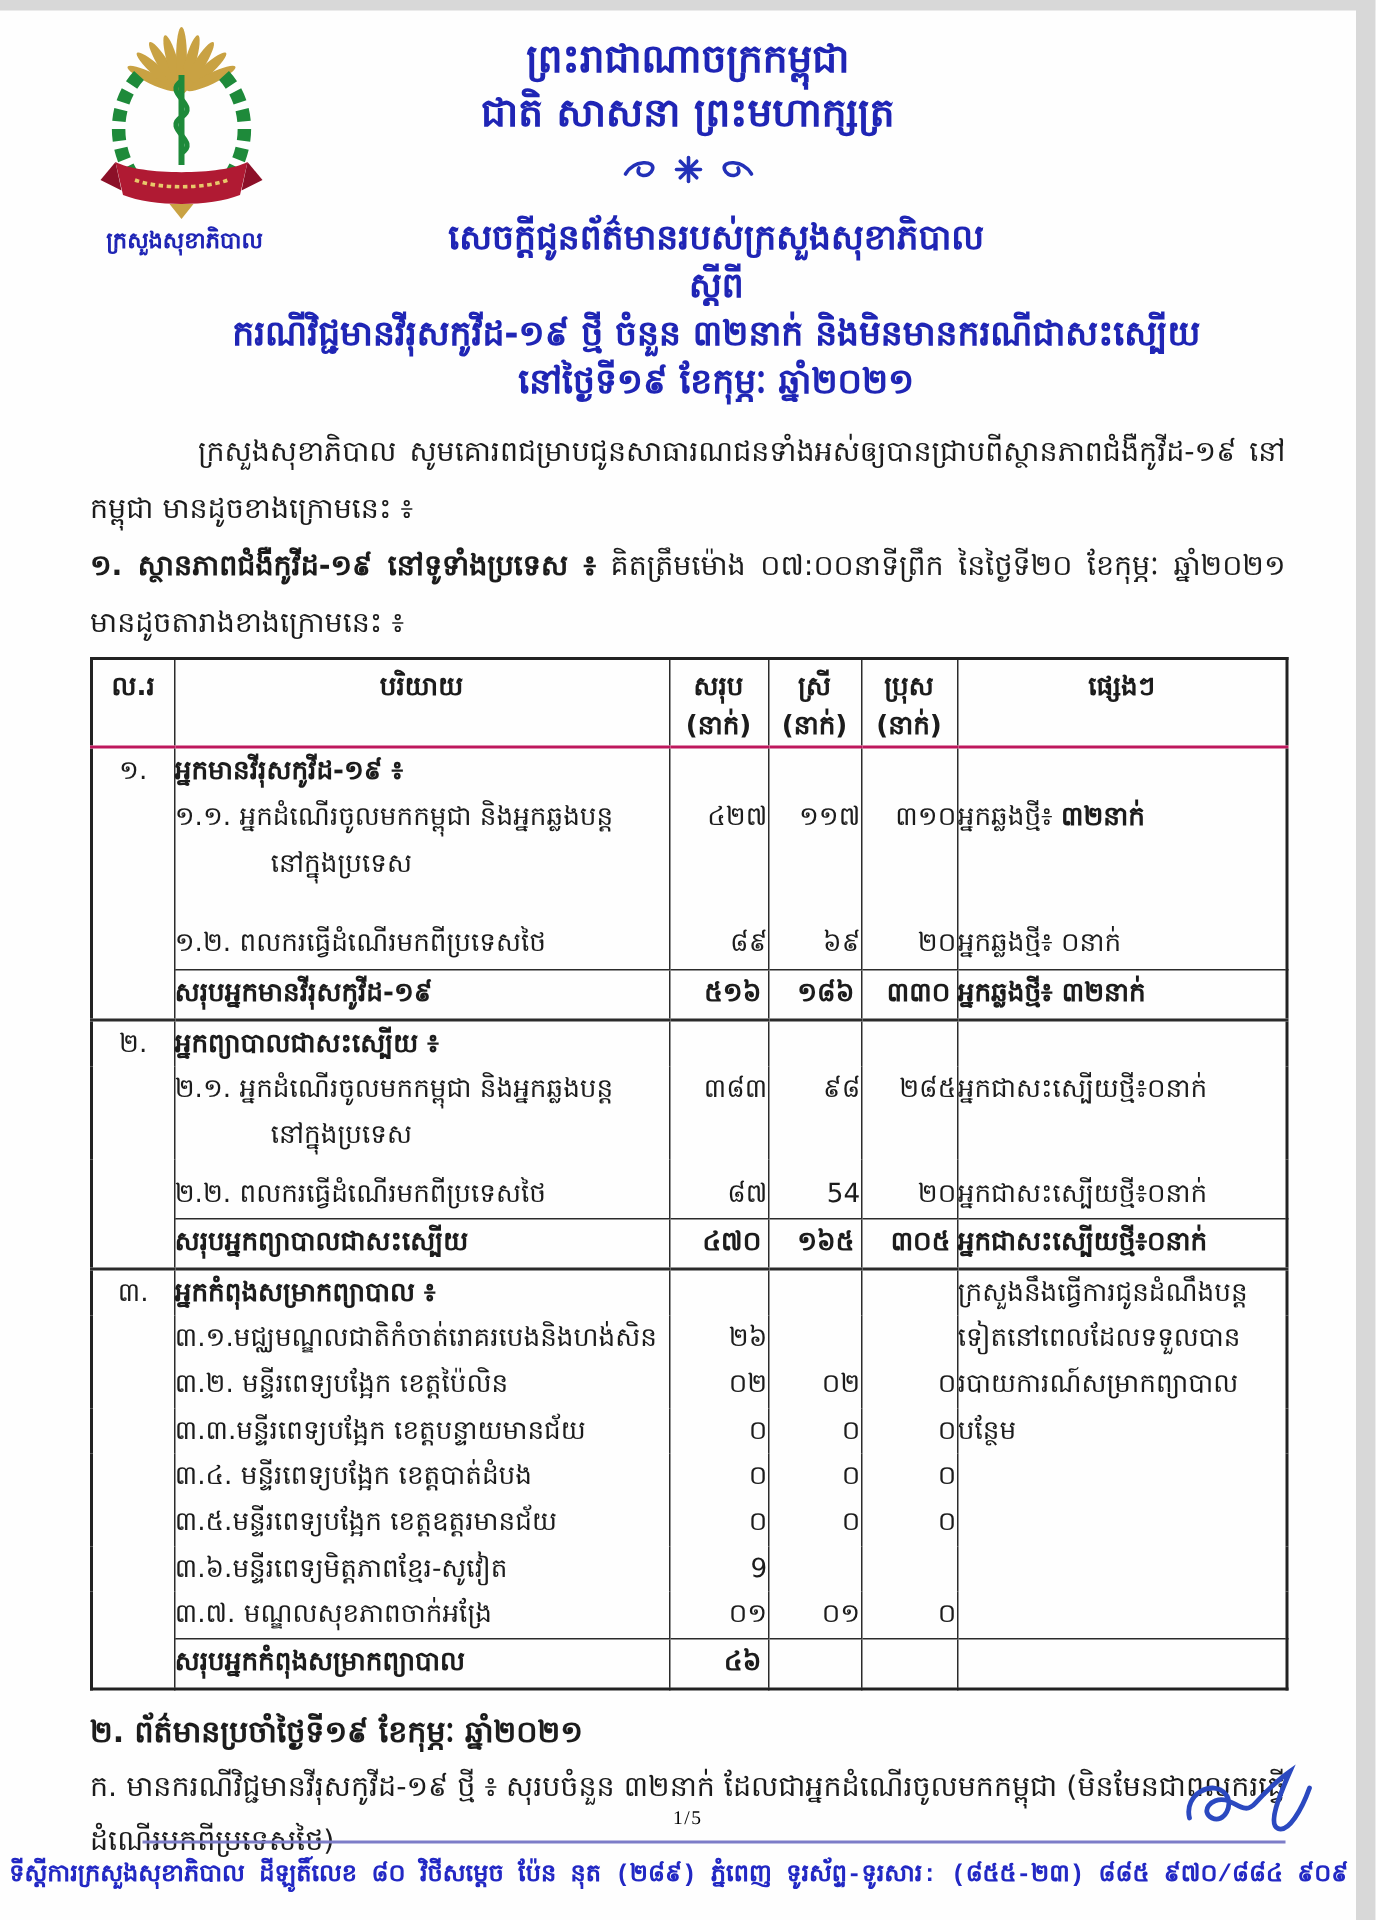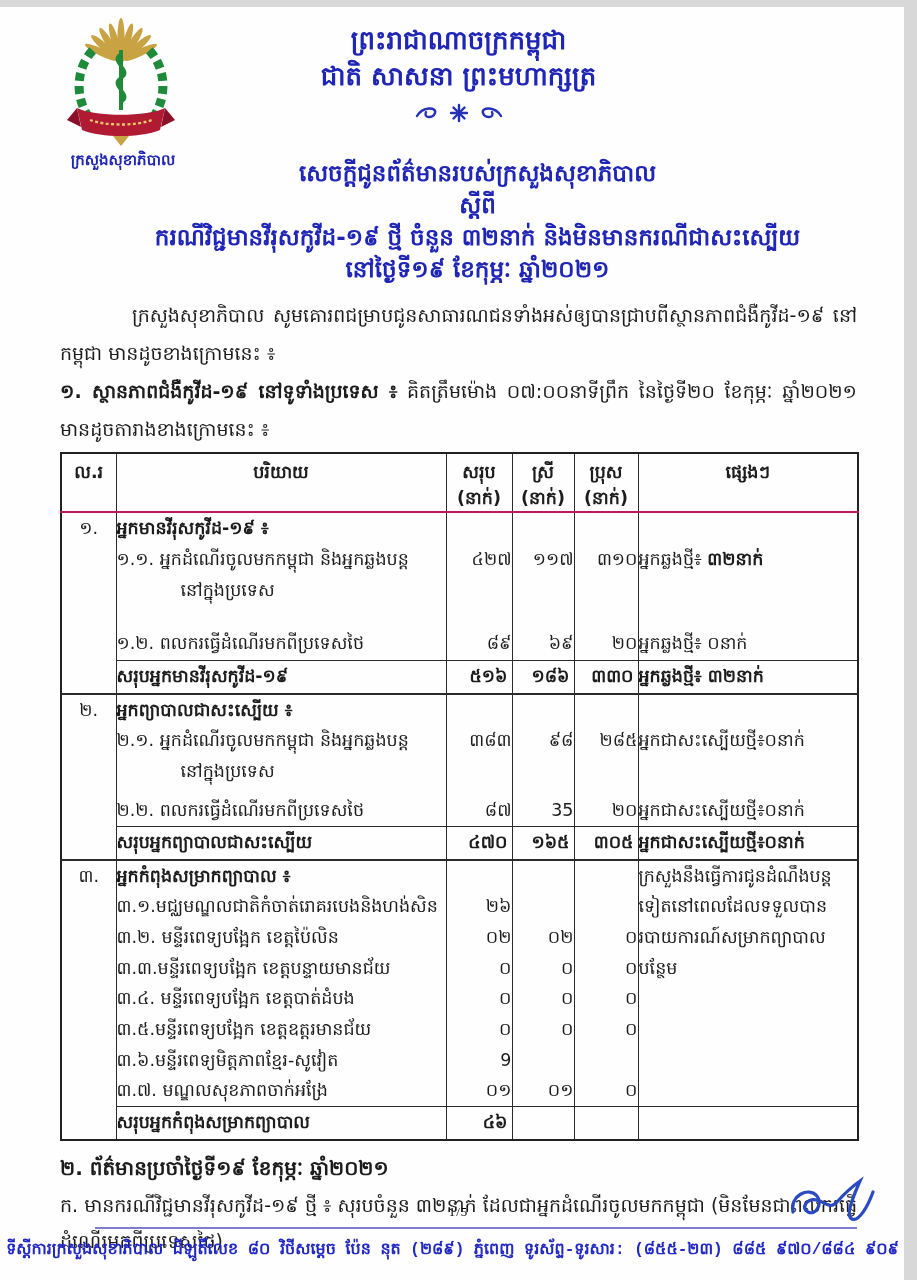--- a/index.html
+++ b/index.html
@@ -9,21 +9,21 @@
   .scan-right{position:absolute;top:0;right:0;bottom:0;width:13px;background:#d8d8d8;}
 
   .logo{position:absolute;left:60px;top:16px;width:122px;height:132px;}
   .ministry-label{position:absolute;left:34px;top:150px;width:178px;text-align:center;
                   font-weight:bold;font-size:15px;color:#1f25b5;}
 
   .header-center{text-align:center;color:#1f25b5;padding-top:22px;}
   .kingdom,.motto{font-size:26px;font-weight:bold;line-height:1.4;}
   .ornament{margin-top:6px;height:26px;}
 
-  .title-block{text-align:center;color:#1f25b5;font-weight:bold;margin-top:30px;padding-left:38px;}
+  .title-block{text-align:center;color:#1f25b5;font-weight:bold;margin-top:16px;padding-left:38px;}
   .title-block div{font-size:23px;line-height:1.4;}
 
   .intro{margin:10px 60px 0 60px;font-size:19px;line-height:2.0;text-align:justify;text-indent:72px;}
   .h1line{margin:0 60px;font-size:19px;line-height:2.0;text-align:justify;}
   .b{font-weight:bold;}
 
   table.covid{margin:4px 0 0 60px;border-collapse:collapse;table-layout:fixed;width:797px;}
   table.covid td{border-left:1.6px solid #2b2b2b;border-right:1.6px solid #2b2b2b;
                  vertical-align:top;font-size:17.5px;padding:0;line-height:1.75;}
   table.covid{border:2.2px solid #222;}
@@ -201,21 +201,21 @@
             <div class="desc2">នៅក្នុងប្រទេស</div>
       </td>
       <td class="num">៣៨៣</td>
       <td class="num">៩៨</td>
       <td class="num">២៨៥</td>
       <td class="oth">អ្នកជាសះស្បើយថ្មី៖០នាក់</td>
     </tr>
     <tr class="tr-s2-r2">
       <td class="desc">២.២. ពលករធ្វើដំណើរមកពីប្រទេសថៃ</td>
       <td class="num">៨៧</td>
-      <td class="num">35</td>
+      <td class="num">54</td>
       <td class="num">២០</td>
       <td class="oth">អ្នកជាសះស្បើយថ្មី៖០នាក់</td>
     </tr>
     <tr class="sum-row">
       <td class="desc">សរុបអ្នកព្យាបាលជាសះស្បើយ</td>
       <td class="num">៤៧០</td>
       <td class="num">១៦៥</td>
       <td class="num">៣០៥</td>
       <td class="oth">អ្នកជាសះស្បើយថ្មី៖០នាក់</td>
     </tr>

